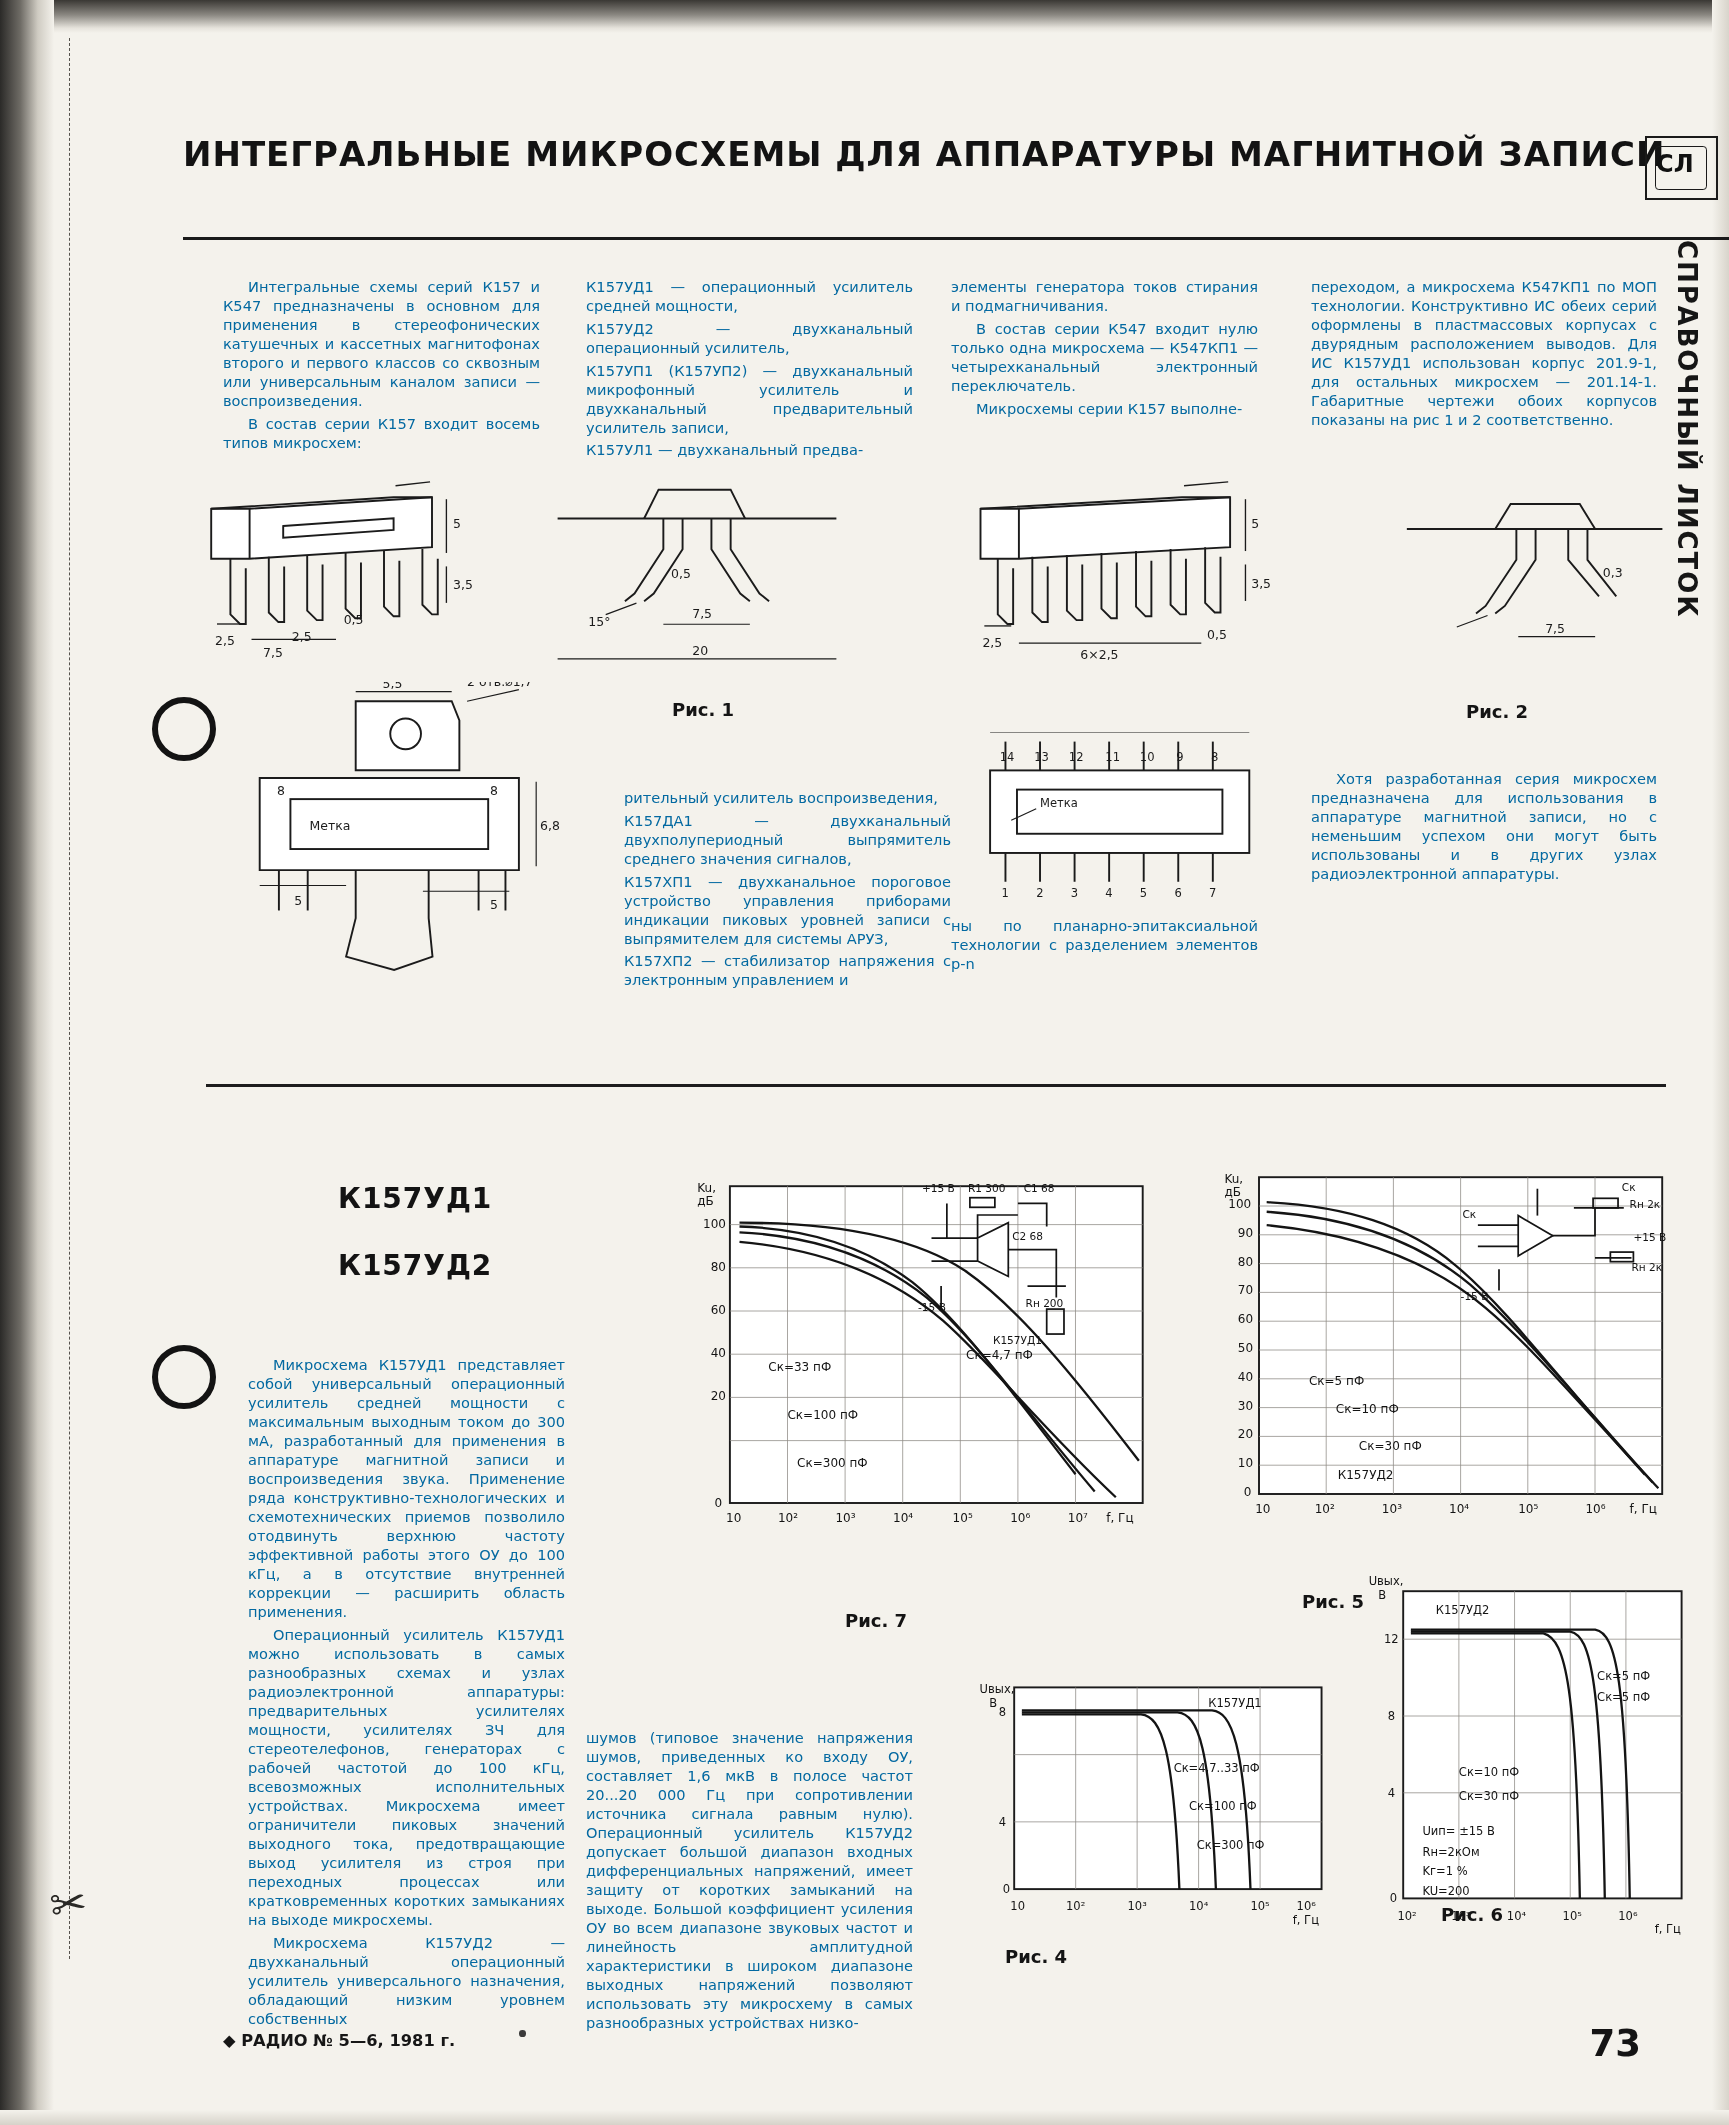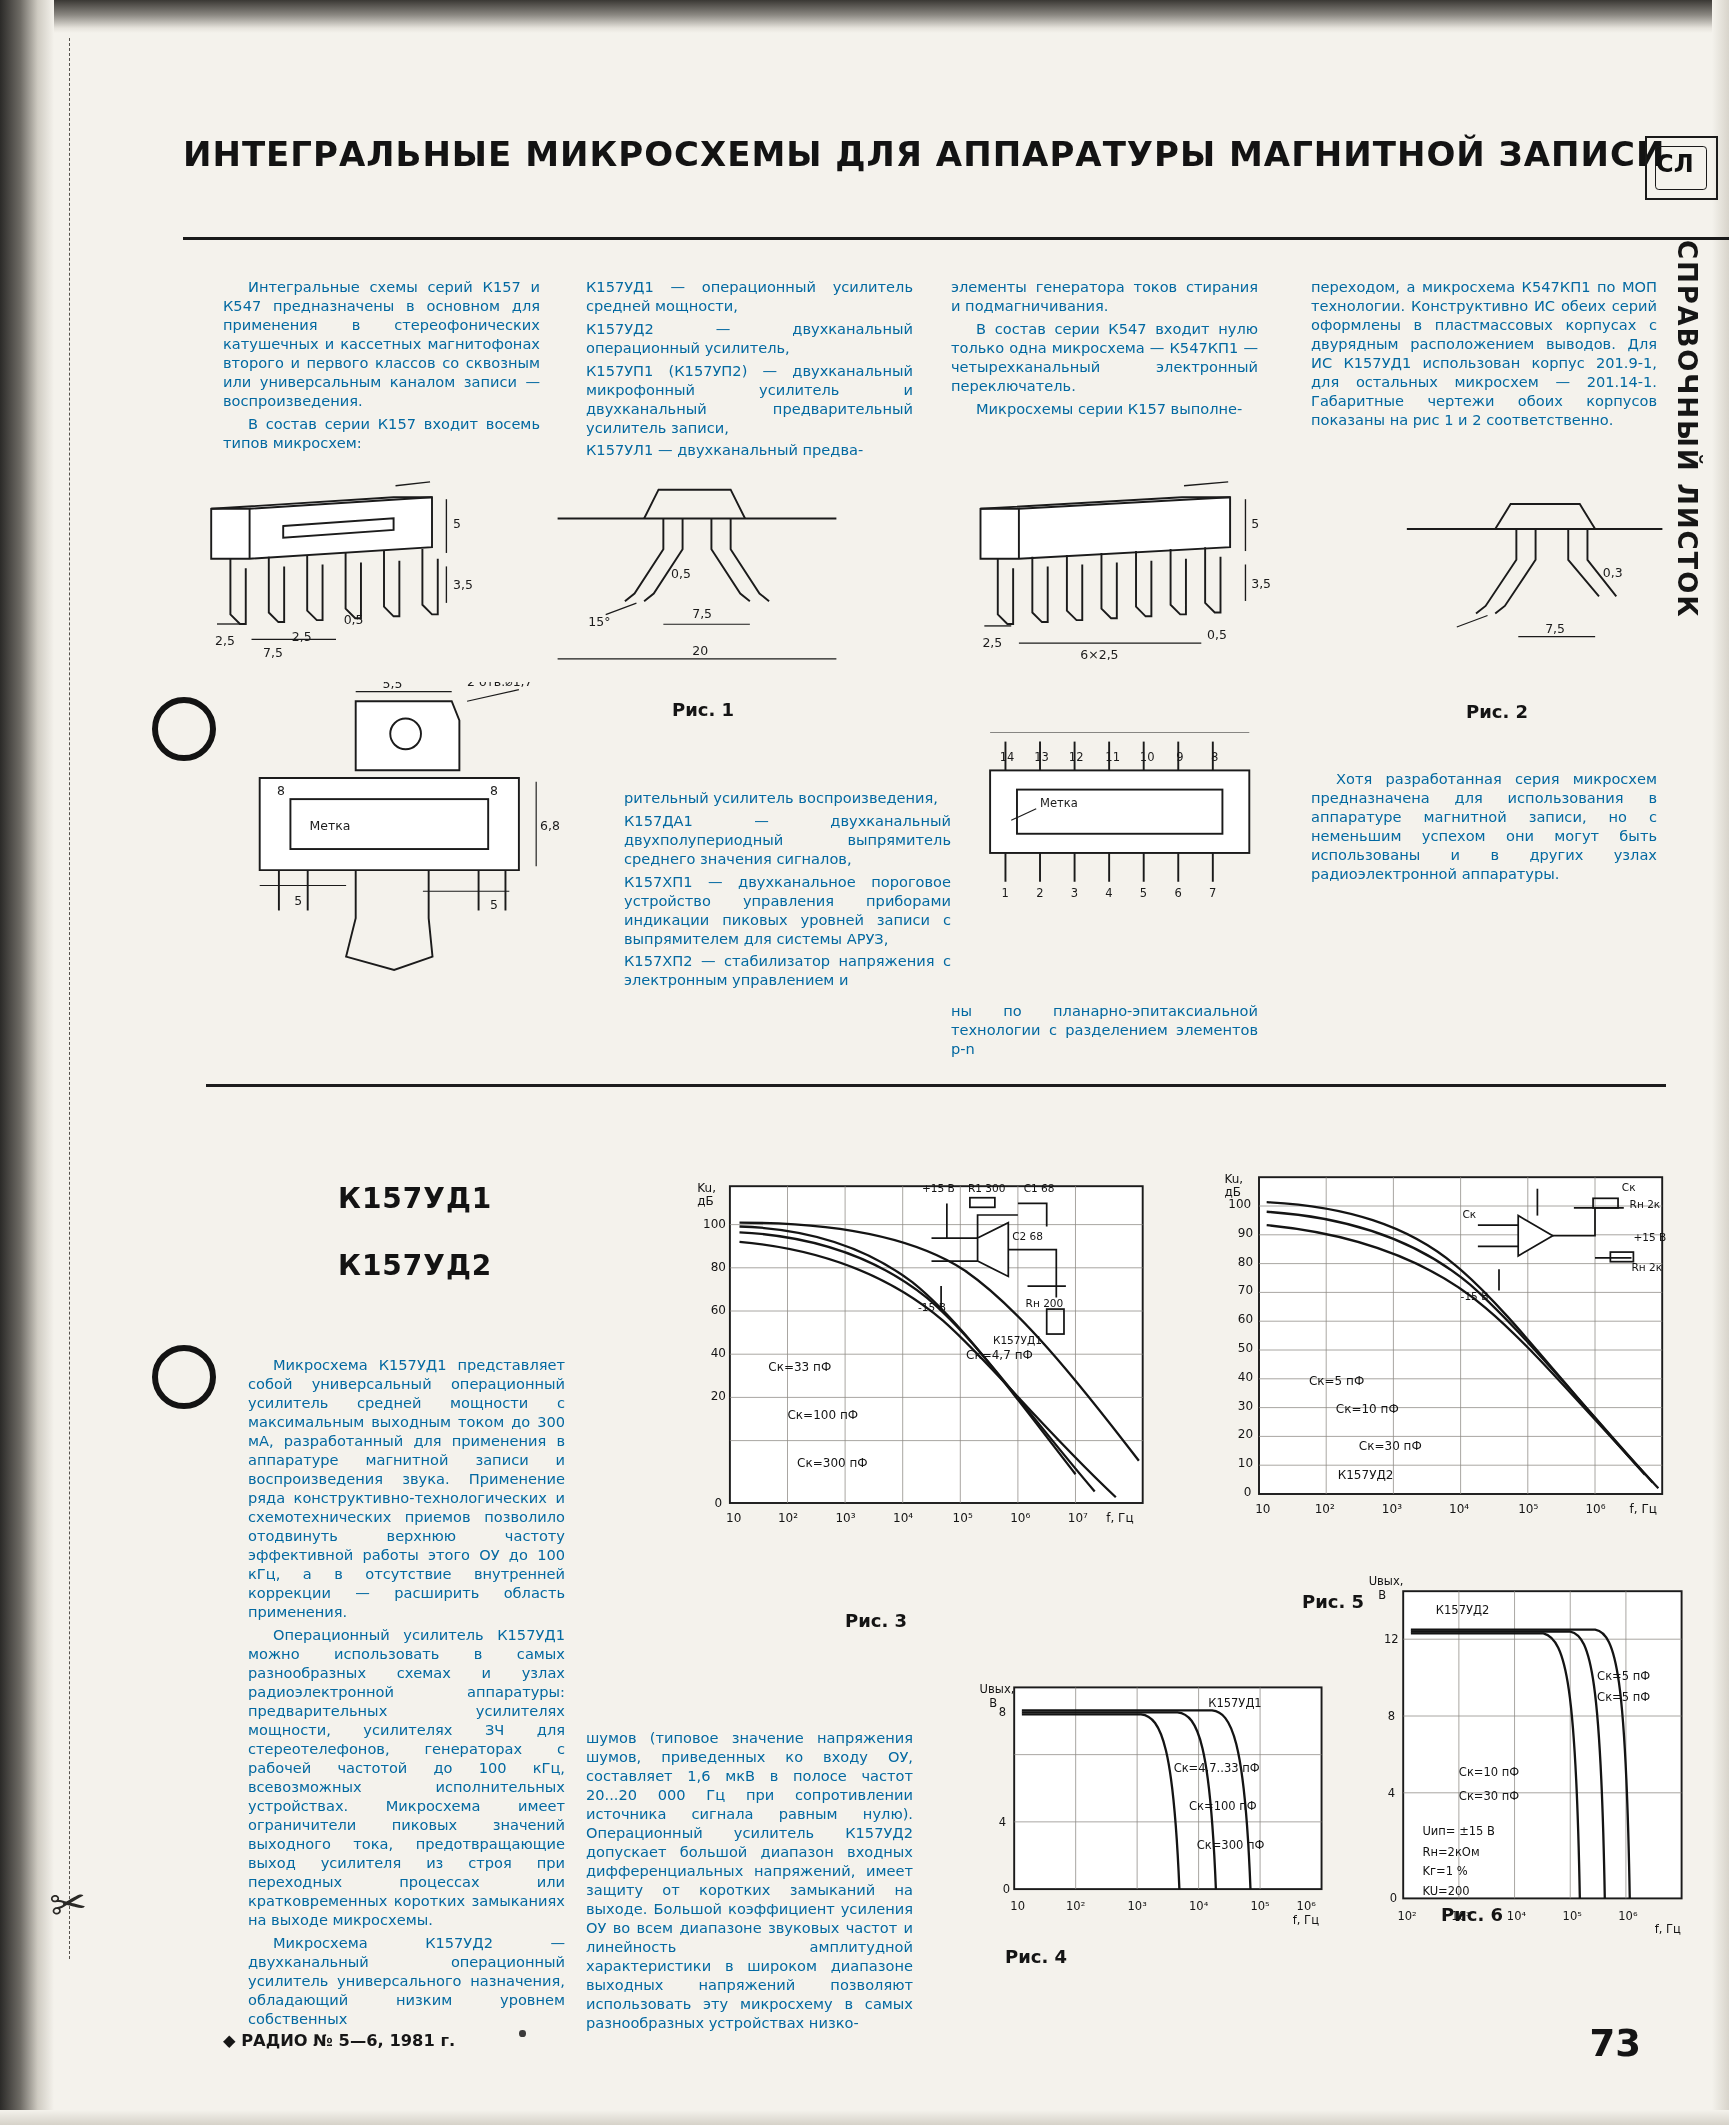--- a/index.html
+++ b/index.html
@@ -46,21 +46,21 @@
        font-family:"DejaVu Sans",sans-serif;color:#0369a1;}
   .col p{margin:0 0 3.8px 0;text-indent:25px;}
   .col p.noind{text-indent:0;}
 
   #c1{left:223px;top:277px;width:317px;}
   #c2{left:586px;top:277px;width:327px;}
   #c3{left:951px;top:277px;width:307px;}
   #c4{left:1311px;top:277px;width:346px;}
 
   #c2b{left:586px;top:788px;width:327px;margin-left:38px;}
-  #c3b{left:951px;top:1001px;width:307px;}
+  #c3b{left:951px;top:916px;width:307px;}
   #c4b{left:1311px;top:769px;width:346px;}
 
   
   #chipname{position:absolute;left:338px;top:1182px;
             font-family:"DejaVu Sans",sans-serif;font-weight:bold;font-size:28px;
             letter-spacing:1px;color:#131313;}
   #chipname2{position:absolute;left:338px;top:1249px;
             font-family:"DejaVu Sans",sans-serif;font-weight:bold;font-size:28px;
             letter-spacing:1px;color:#131313;}
   #cL{left:248px;top:1355px;width:317px;}
@@ -404,21 +404,21 @@
         <text x="10" y="-2">+15 В</text>
         <text x="58" y="-2">R1 300</text>
         <text x="116" y="-2">C1 68</text>
         <text x="104" y="48">C2 68</text>
         <text x="6" y="122">-15 В</text>
         <text x="118" y="118">Rн 200</text>
         <text x="84" y="156">К157УД1</text>
       </g>
     </svg>
   </div>
-  <div class="figcap" style="left:845px;top:1610px;">Рис. 3</div>
+  <div class="figcap" style="left:845px;top:1610px;">Рис. 7</div>
 
   <div class="fig" style="left:1201px;top:1158px;">
     <svg width="500" height="384" viewBox="0 0 520 400">
       <rect x="60" y="20" width="420" height="330" fill="#fff" stroke="#1b1b1b" stroke-width="2"></rect>
       <g stroke="#8e8b85" stroke-width="0.8">
         <path d="M60 50 H480 M60 80 H480 M60 110 H480 M60 140 H480 M60 170 H480 M60 200 H480 M60 230 H480 M60 260 H480 M60 290 H480 M60 320 H480"></path>
         <path d="M130 20 V350 M200 20 V350 M270 20 V350 M340 20 V350 M410 20 V350"></path>
       </g>
       <g stroke="#141414" stroke-width="2.4" fill="none">
         <path d="M68 46 C150 50,215 70,265 112 C320 158,380 240,462 330"></path>

